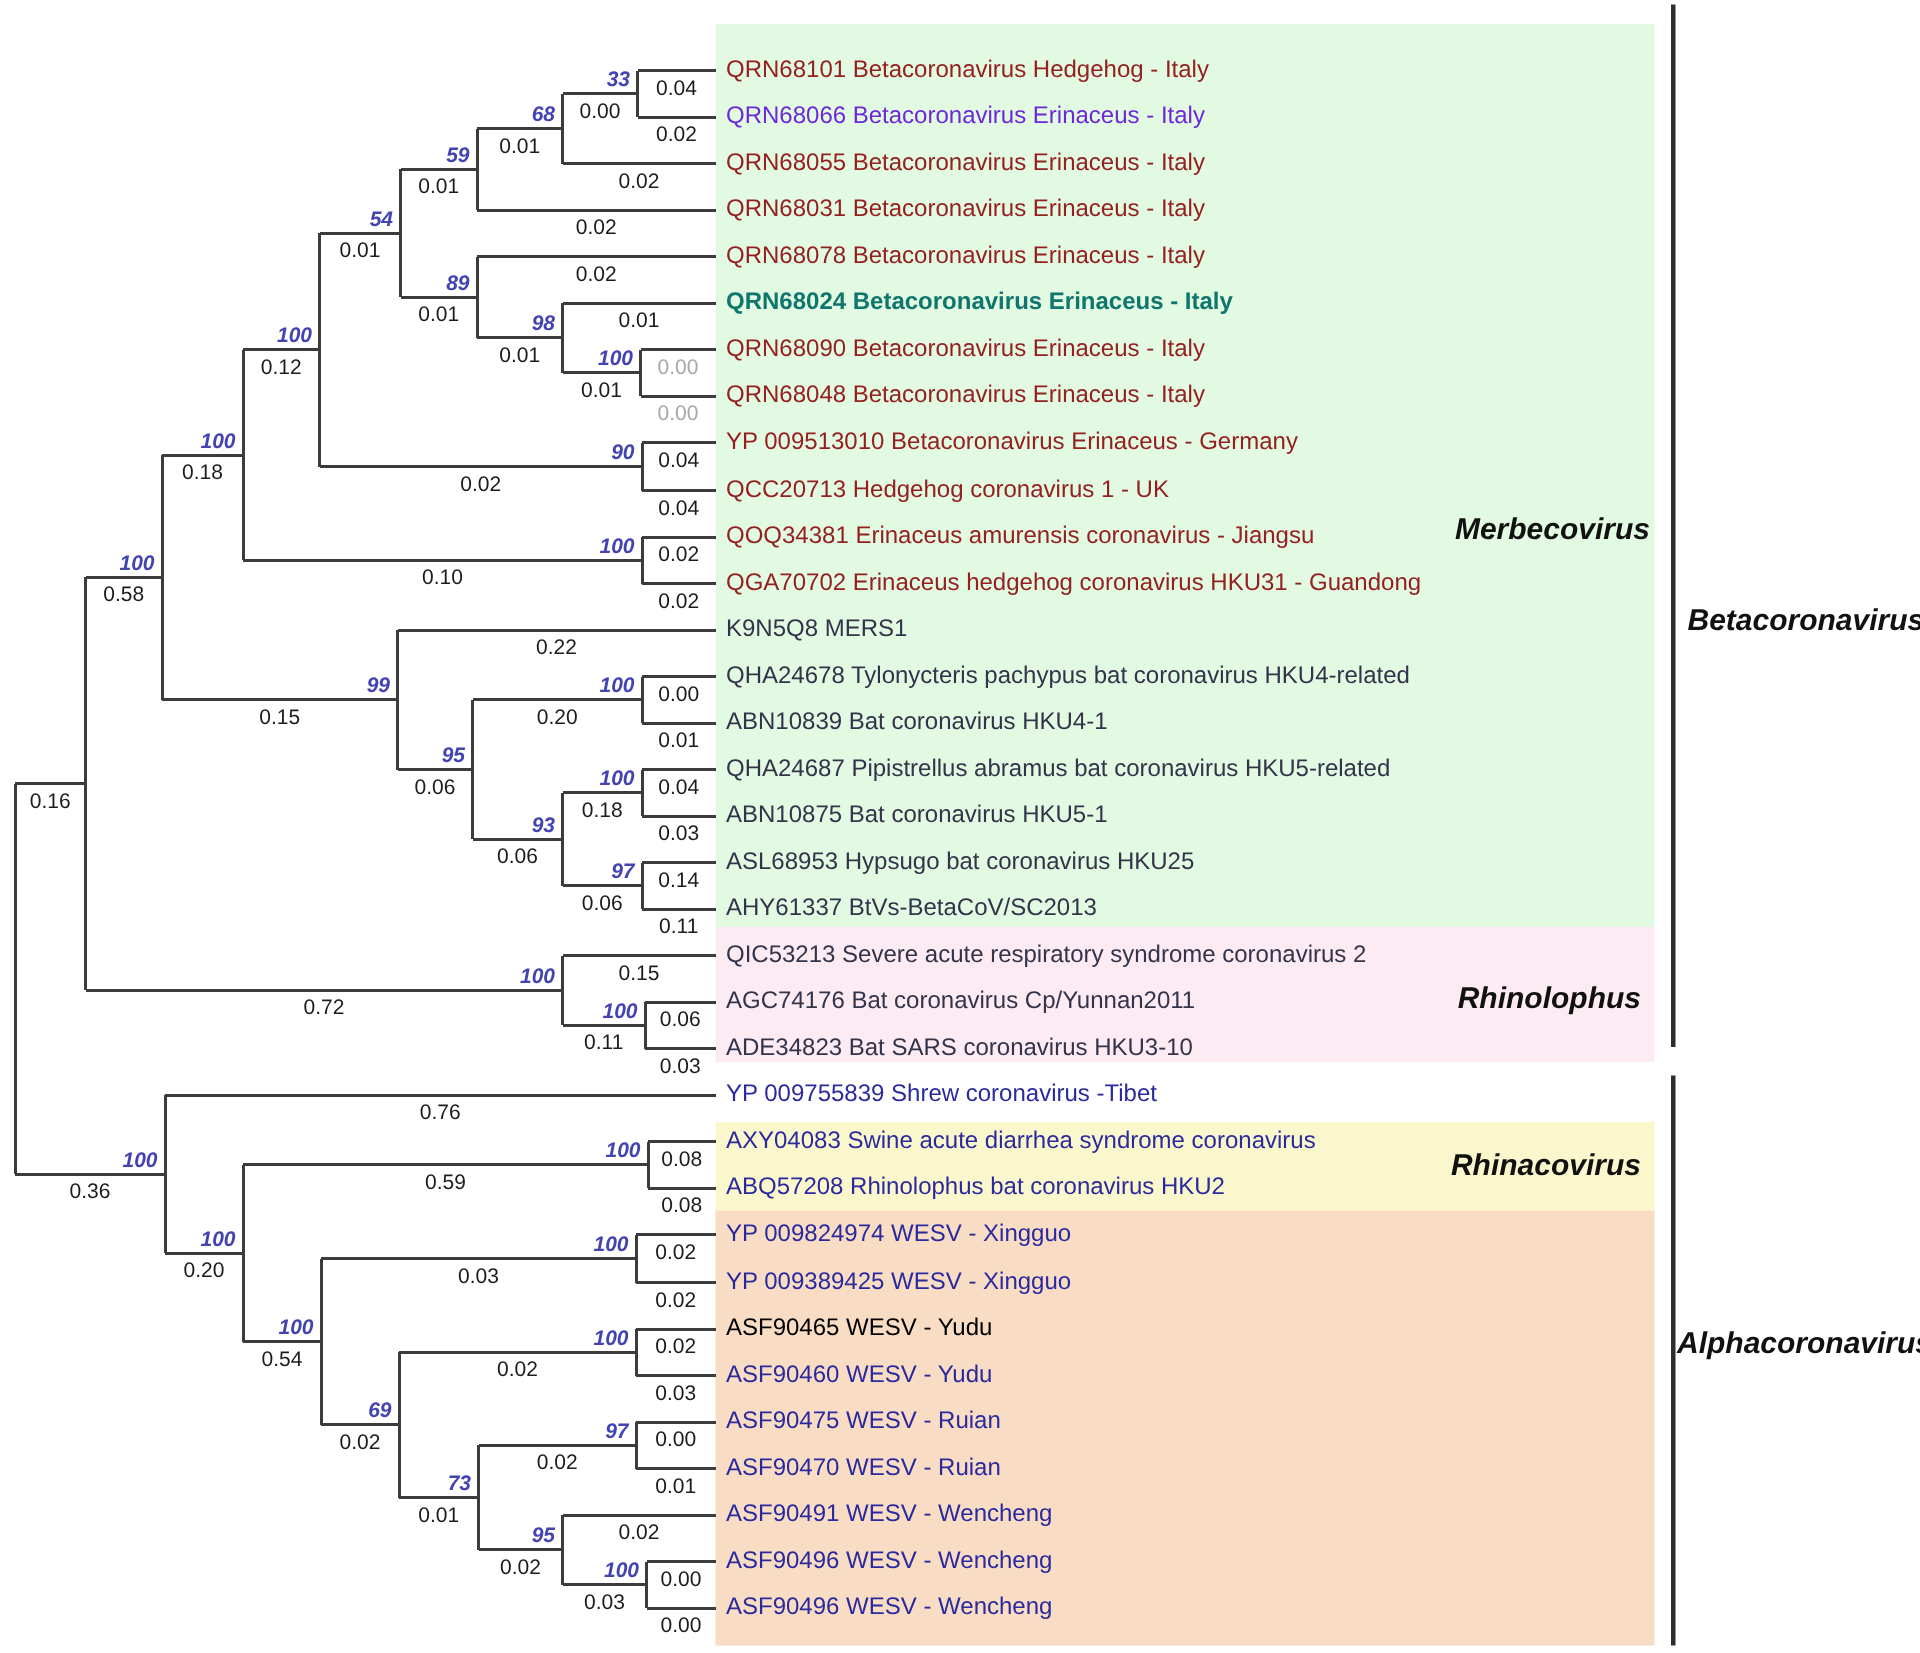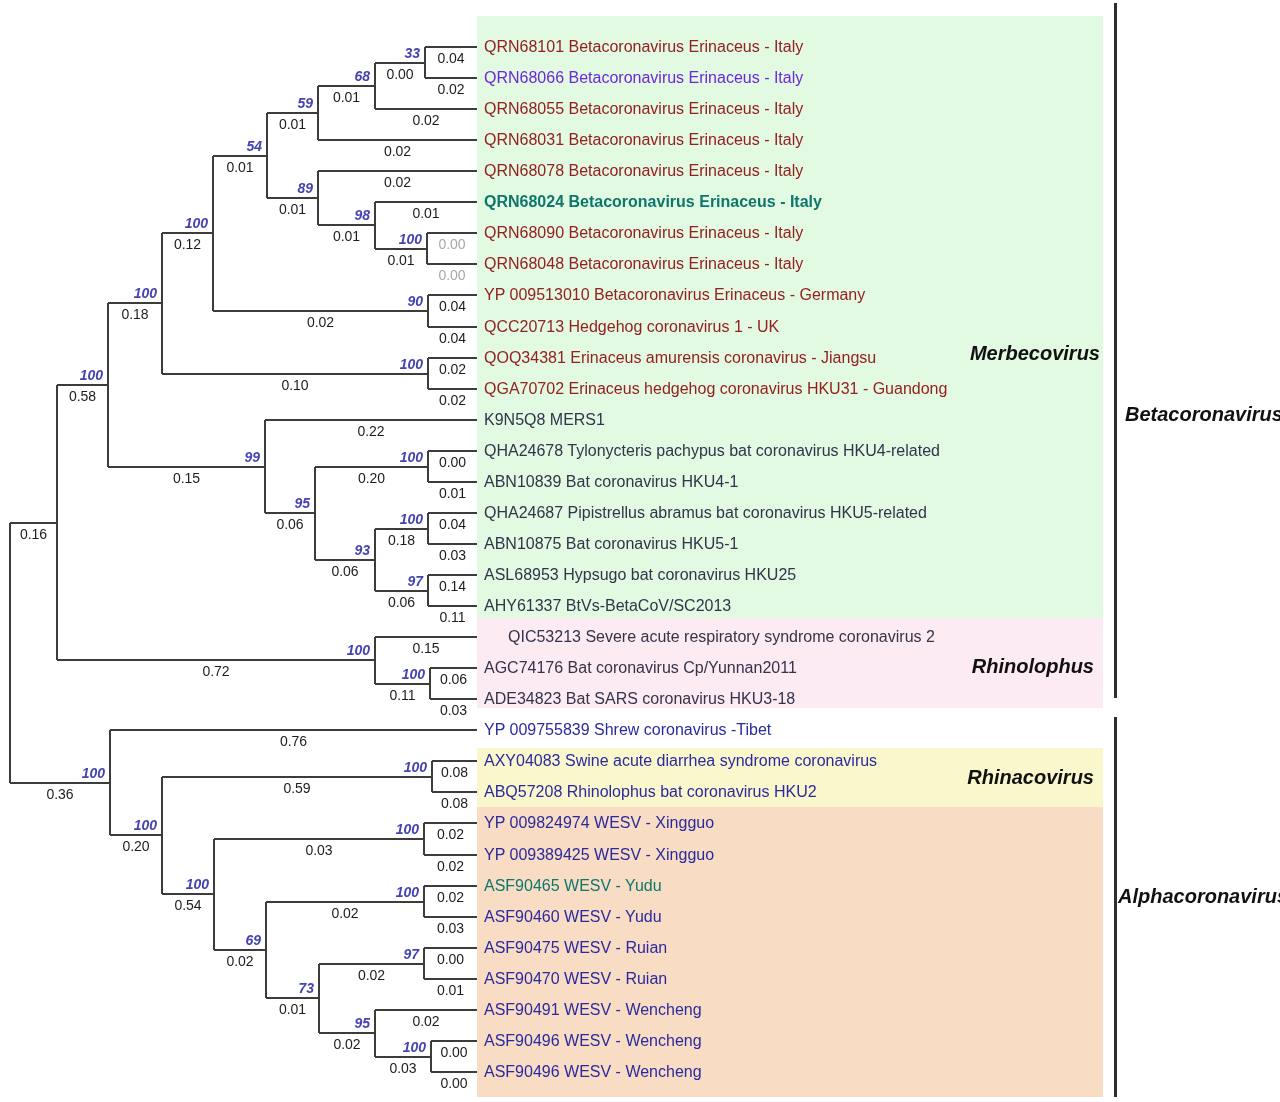--- a/index.html
+++ b/index.html
@@ -235,48 +235,48 @@
       <line x1="375" y1="1056.5" x2="431" y2="1056.5" stroke="#3c3c3c" stroke-width="2" shape-rendering="crispEdges"></line>
       <text x="426" y="1051.5" class="bs" text-anchor="end" fill="#4343b2">100</text>
       <text x="403" y="1072.5" class="bl" text-anchor="middle" fill="#1c1c1c">0.03</text>
       <line x1="431" y1="1041" x2="431" y2="1072" stroke="#3c3c3c" stroke-width="2" shape-rendering="crispEdges"></line>
       <line x1="431" y1="1041" x2="477" y2="1041" stroke="#3c3c3c" stroke-width="2" shape-rendering="crispEdges"></line>
       <text x="454" y="1057" class="bl" text-anchor="middle" fill="#1c1c1c">0.00</text>
       <line x1="431" y1="1072" x2="477" y2="1072" stroke="#3c3c3c" stroke-width="2" shape-rendering="crispEdges"></line>
       <text x="454" y="1088" class="bl" text-anchor="middle" fill="#1c1c1c">0.00</text>
     </svg>
   <div id="taxa">
-      <div class="taxon" style="left: 484px; top: 37px; color: rgb(148, 32, 32);">QRN68101 Betacoronavirus Erinaceus - Italy</div>
+      <div class="taxon" style="left: 484px; top: 37px; color: rgb(148, 32, 32);">QRN68101 Betacoronavirus Hedgehog - Italy</div>
       <div class="taxon" style="left: 484px; top: 68px; color: #6d28d9; text-align: right;">QRN68066 Betacoronavirus Erinaceus - Italy</div>
       <div class="taxon" style="left: 484px; top: 99px; color: rgb(148, 32, 32);">QRN68055 Betacoronavirus Erinaceus - Italy</div>
       <div class="taxon" style="left: 484px; top: 130px; color: rgb(148, 32, 32);">QRN68031 Betacoronavirus Erinaceus - Italy</div>
       <div class="taxon" style="left: 484px; top: 161px; color: rgb(148, 32, 32);">QRN68078 Betacoronavirus Erinaceus - Italy</div>
       <div class="taxon" style="left: 484px; top: 192px; color: #0f766e; font-weight: bold;">QRN68024 Betacoronavirus Erinaceus - Italy</div>
       <div class="taxon" style="left: 484px; top: 223px; color: rgb(148, 32, 32);">QRN68090 Betacoronavirus Erinaceus - Italy</div>
       <div class="taxon" style="left: 484px; top: 254px; color: rgb(148, 32, 32);">QRN68048 Betacoronavirus Erinaceus - Italy</div>
       <div class="taxon" style="left: 484px; top: 285px; color: rgb(148, 32, 32);">YP 009513010 Betacoronavirus Erinaceus - Germany</div>
       <div class="taxon" style="left: 484px; top: 317px; color: rgb(148, 32, 32);">QCC20713 Hedgehog coronavirus 1 - UK</div>
       <div class="taxon" style="left: 484px; top: 348px; color: rgb(148, 32, 32);">QOQ34381 Erinaceus amurensis coronavirus - Jiangsu</div>
       <div class="taxon" style="left: 484px; top: 379px; color: rgb(148, 32, 32);">QGA70702 Erinaceus hedgehog coronavirus HKU31 - Guandong</div>
       <div class="taxon" style="left: 484px; top: 410px; color: rgb(51, 51, 74);">K9N5Q8 MERS1</div>
       <div class="taxon" style="left: 484px; top: 441px; color: rgb(51, 51, 74);">QHA24678 Tylonycteris pachypus bat coronavirus HKU4-related</div>
       <div class="taxon" style="left: 484px; top: 472px; color: rgb(51, 51, 74);">ABN10839 Bat coronavirus HKU4-1</div>
       <div class="taxon" style="left: 484px; top: 503px; color: rgb(51, 51, 74);">QHA24687 Pipistrellus abramus bat coronavirus HKU5-related</div>
       <div class="taxon" style="left: 484px; top: 534px; color: rgb(51, 51, 74);">ABN10875 Bat coronavirus HKU5-1</div>
       <div class="taxon" style="left: 484px; top: 565px; color: rgb(51, 51, 74);">ASL68953 Hypsugo bat coronavirus HKU25</div>
       <div class="taxon" style="left: 484px; top: 596px; color: rgb(51, 51, 74);">AHY61337 BtVs-BetaCoV/SC2013</div>
-      <div class="taxon" style="left: 484px; top: 627px; color: rgb(51, 51, 74); margin-left: 24px;">QIC53213 Severe acute respiratory syndrome coronavirus 2</div>
+      <div class="taxon" style="left: 484px; top: 627px; color: rgb(51, 51, 74);">QIC53213 Severe acute respiratory syndrome coronavirus 2</div>
       <div class="taxon" style="left: 484px; top: 658px; color: rgb(51, 51, 74);">AGC74176 Bat coronavirus Cp/Yunnan2011</div>
-      <div class="taxon" style="left: 484px; top: 689px; color: rgb(51, 51, 74);">ADE34823 Bat SARS coronavirus HKU3-18</div>
+      <div class="taxon" style="left: 484px; top: 689px; color: rgb(51, 51, 74);">ADE34823 Bat SARS coronavirus HKU3-10</div>
       <div class="taxon" style="left: 484px; top: 720px; color: rgb(42, 42, 158); text-align: right;">YP 009755839 Shrew coronavirus -Tibet</div>
       <div class="taxon" style="left: 484px; top: 751px; color: rgb(42, 42, 158);">AXY04083 Swine acute diarrhea syndrome coronavirus</div>
       <div class="taxon" style="left: 484px; top: 782px; color: rgb(42, 42, 158);">ABQ57208 Rhinolophus bat coronavirus HKU2</div>
       <div class="taxon" style="left: 484px; top: 813px; color: rgb(42, 42, 158);">YP 009824974 WESV - Xingguo</div>
       <div class="taxon" style="left: 484px; top: 845px; color: rgb(42, 42, 158);">YP 009389425 WESV - Xingguo</div>
-      <div class="taxon" style="left: 484px; top: 876px; color: #0f766e;">ASF90465 WESV - Yudu</div>
+      <div class="taxon" style="left: 484px; top: 876px; color: #000000;">ASF90465 WESV - Yudu</div>
       <div class="taxon" style="left: 484px; top: 907px; color: rgb(42, 42, 158);">ASF90460 WESV - Yudu</div>
       <div class="taxon" style="left: 484px; top: 938px; color: rgb(42, 42, 158);">ASF90475 WESV - Ruian</div>
       <div class="taxon" style="left: 484px; top: 969px; color: rgb(42, 42, 158);">ASF90470 WESV - Ruian</div>
       <div class="taxon" style="left: 484px; top: 1000px; color: rgb(42, 42, 158);">ASF90491 WESV - Wencheng</div>
       <div class="taxon" style="left: 484px; top: 1031px; color: rgb(42, 42, 158);">ASF90496 WESV - Wencheng</div>
       <div class="taxon" style="left: 484px; top: 1062px; color: rgb(42, 42, 158);">ASF90496 WESV - Wencheng</div>
     </div>
 
   <div class="clade-label" id="cl0" style="right: 180px; top: 343px;">Merbecovirus</div>
   <div class="clade-label" id="cl1" style="right: 186px; top: 656px;">Rhinolophus</div>

